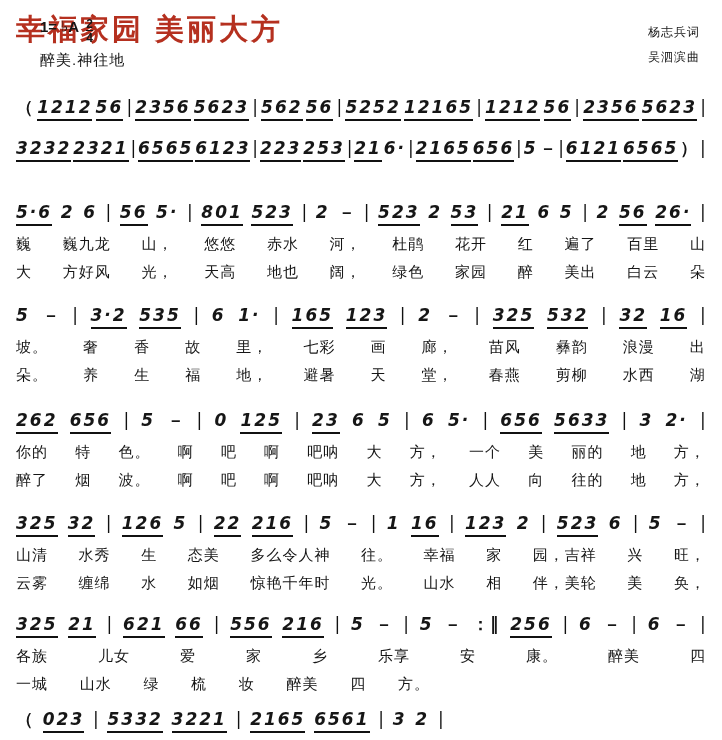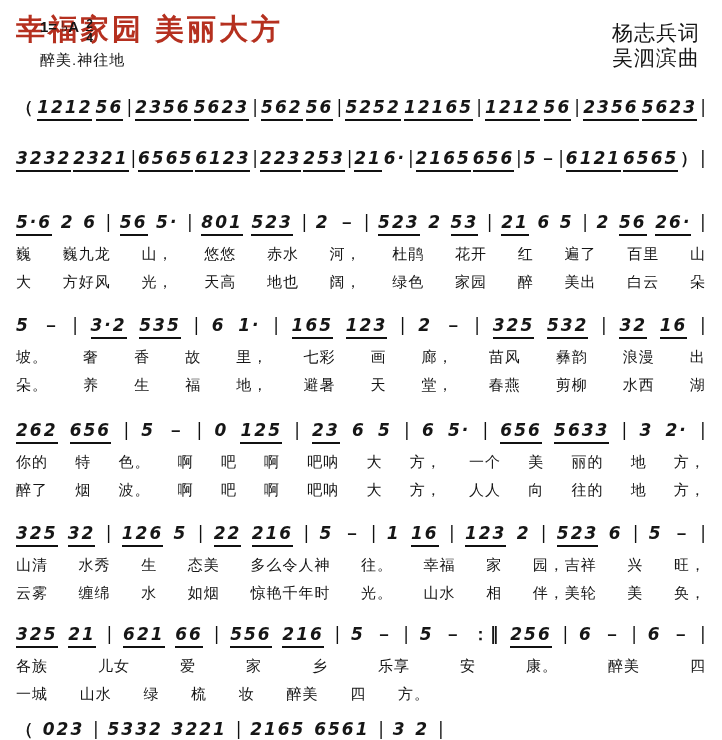--- a/index.html
+++ b/index.html
@@ -11,26 +11,26 @@
 
   
   .header{position:relative;height:82px;}
   .keysig{position:absolute;left:24px;top:12px;font-size:15px;font-weight:bold;}
   .keysig-row{display:flex;gap:7px;}
   .frac{display:inline-flex;flex-direction:column;align-items:center;line-height:1;font-size:12px;}
   .frac .den{border-top:1.4px solid #111;padding-top:1px;}
   .expression{margin-top:7px;font-size:15px;font-weight:normal;letter-spacing:1px;}
   .title{text-align:left;font-size:29px;font-weight:bold;letter-spacing:3px;padding-top:4px;}
   .subtitle{text-align:center;font-size:14px;margin-top:7px;letter-spacing:1px;}
-  .credits{position:absolute;right:6px;top:14px;font-size:21px;line-height:25px;text-align:right;letter-spacing:1px;}
+  .credits{position:absolute;right:6px;top:14px;font-size:12px;line-height:25px;text-align:right;letter-spacing:1px;}
 
   
   .system{margin-top:16px;}
   .system.s1{margin-top:8px;}
-  .system.s2{margin-top:26px;}
+  .system.s2{margin-top:16px;}
   .system.s3{margin-top:39px;}
   .system.s4{margin-top:22px;}
   .system.s5{margin-top:24px;text-align:right;}
   .system.s6{margin-top:22px;}
   .system.s7{margin-top:20px;}
   .system.s8{margin-top:14px;}
   .system.s9{margin-top:16px;}
 
   .notes-line{
     display:flex;justify-content:space-between;align-items:baseline;

